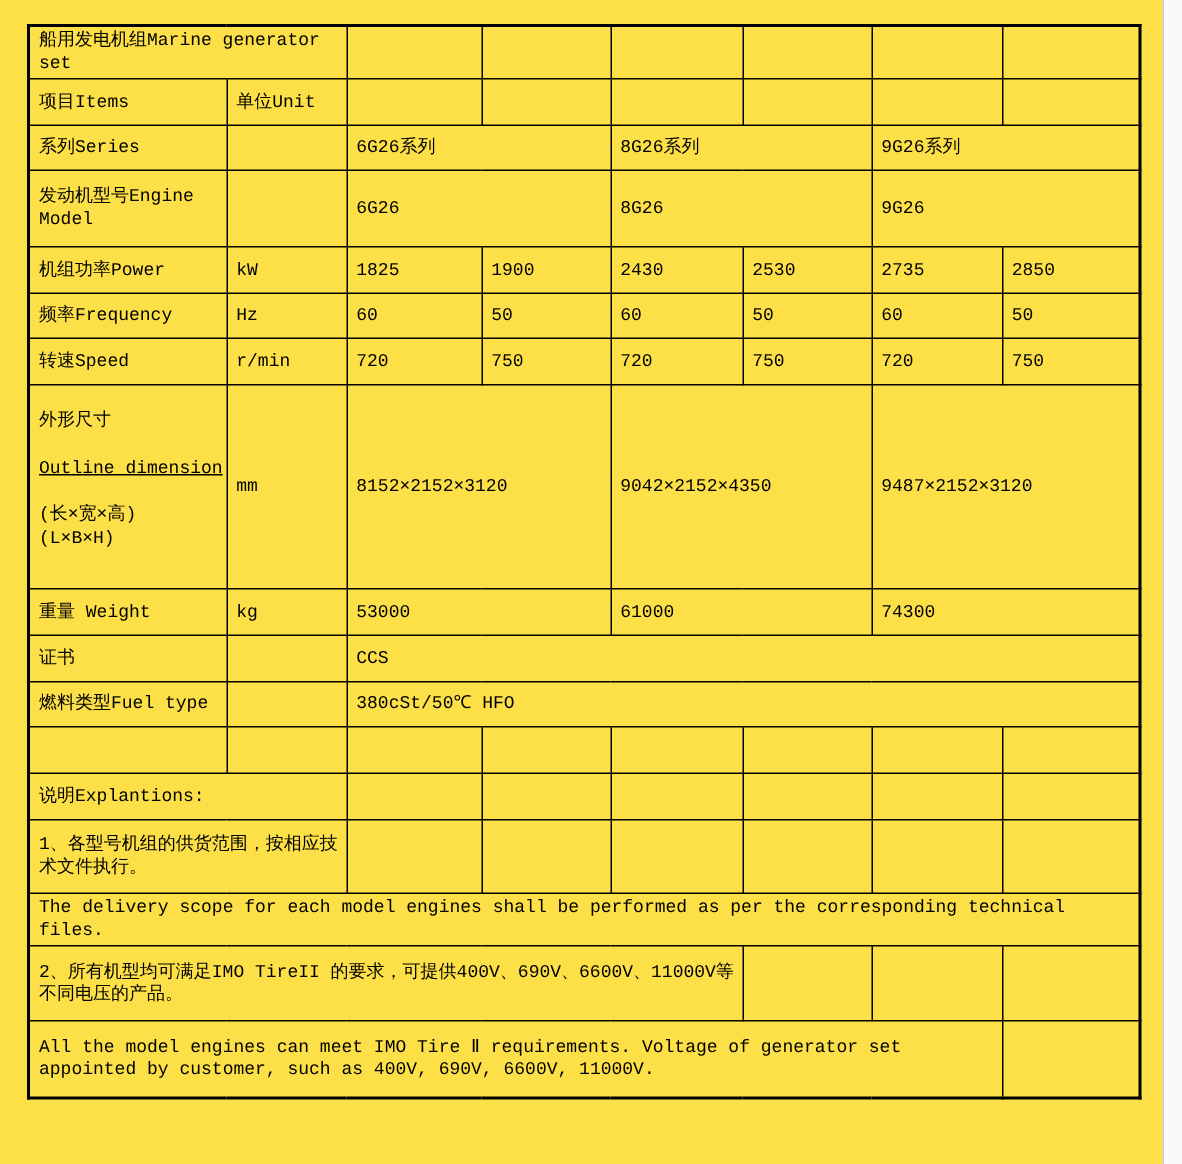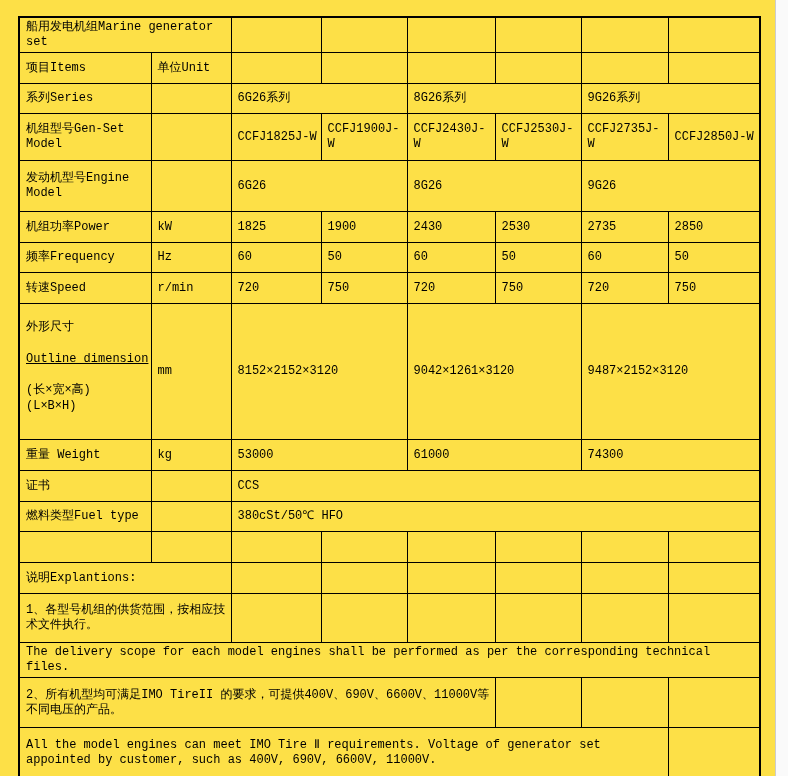--- a/index.html
+++ b/index.html
@@ -87,30 +87,20 @@
           <td></td>
           <td></td>
         </tr>
         <tr style="height: 30px;">
           <td>系列Series</td>
           <td></td>
           <td colspan="2">6G26系列</td>
           <td colspan="2">8G26系列</td>
           <td colspan="2">9G26系列</td>
         </tr>
-        <tr style="height: 47px;">
-          <td>机组型号Gen-Set Model</td>
-          <td></td>
-          <td>CCFJ1825J-W</td>
-          <td>CCFJ1900J-W</td>
-          <td>CCFJ2430J-W</td>
-          <td>CCFJ2530J-W</td>
-          <td>CCFJ2735J-W</td>
-          <td>CCFJ2850J-W</td>
-        </tr>
         <tr style="height: 51px;">
           <td>发动机型号Engine Model</td>
           <td></td>
           <td colspan="2">6G26</td>
           <td colspan="2">8G26</td>
           <td colspan="2">9G26</td>
         </tr>
         <tr style="height: 31px;">
           <td>机组功率Power</td>
           <td>kW</td>
@@ -143,21 +133,21 @@
         </tr>
         <tr style="height: 136px;">
           <td>
             <div class="ln" style="margin-bottom: 17px;">外形尺寸</div>
             <div class="ln" style="margin-bottom: 16px; text-decoration: underline;">Outline dimension</div>
             <div class="ln" style="margin-bottom: 1px;">(长×宽×高)</div>
             <div class="ln" style="margin-bottom: 10px;">(L×B×H)</div>
           </td>
           <td>mm</td>
           <td colspan="2">8152×2152×3120</td>
-          <td colspan="2">9042×1261×3120</td>
+          <td colspan="2">9042×2152×4350</td>
           <td colspan="2">9487×2152×3120</td>
         </tr>
         <tr style="height: 31px; margin-top: 28px;">
           <td>重量 Weight</td>
           <td>kg</td>
           <td colspan="2">53000</td>
           <td colspan="2">61000</td>
           <td colspan="2">74300</td>
         </tr>
         <tr style="height: 31px;">

